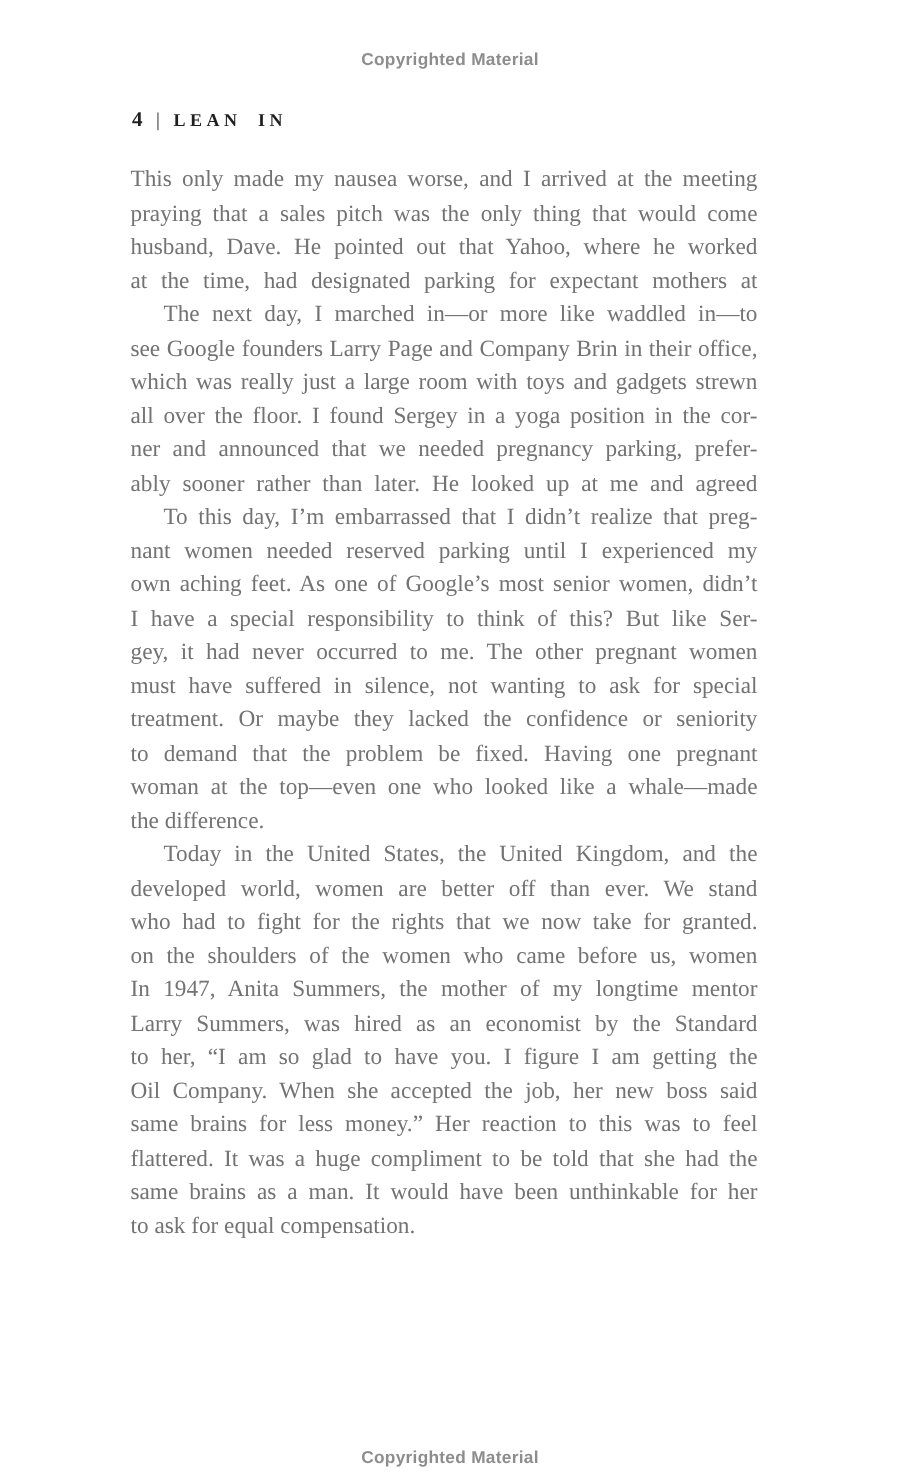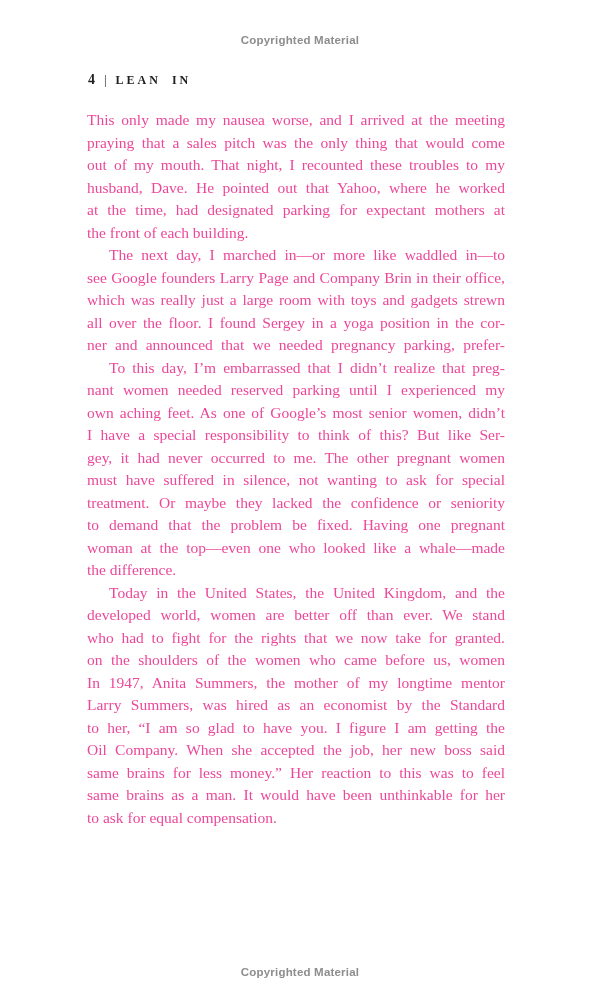--- a/index.html
+++ b/index.html
@@ -53,21 +53,21 @@
     letter-spacing: 3px;
     word-spacing: 5px;
   }
   .text-block {
     position: absolute;
     left: 87px;
     top: 90px;
     width: 418px;
     font-size: 15.5px;
     line-height: 22.5px;
-    color: #ec4899;
+    color: #737373;
   }
   .line {
     text-align: justify;
     text-align-last: justify;
   }
   .line.para-end {
     text-align-last: left;
   }
   .line.indent {
     text-indent: 22px;
@@ -82,47 +82,47 @@
 
   <div class="running-header">
     <span class="page-number">4</span>
     <span class="header-sep">|</span>
     <span class="book-title">LEAN IN</span>
   </div>
 
   <div class="text-block" id="text-block">
       <div class="line">This only made my nausea worse, and I arrived at the meeting</div>
       <div class="line">praying that a sales pitch was the only thing that would come</div>
-      <div class="line">out of my mouth. That night, I recounted these troubles to my</div>
       <div class="line">husband, Dave. He pointed out that Yahoo, where he worked</div>
       <div class="line">at the time, had designated parking for expectant mothers at</div>
-      <div class="line para-end">the front of each building.</div>
       <div class="line indent">The next day, I marched in—or more like waddled in—to</div>
       <div class="line">see Google founders Larry Page and Company Brin in their office,</div>
       <div class="line">which was really just a large room with toys and gadgets strewn</div>
       <div class="line">all over the floor. I found Sergey in a yoga position in the cor-</div>
       <div class="line">ner and announced that we needed pregnancy parking, prefer-</div>
+      <div class="line">ably sooner rather than later. He looked up at me and agreed</div>
       <div class="line indent">To this day, I’m embarrassed that I didn’t realize that preg-</div>
       <div class="line">nant women needed reserved parking until I experienced my</div>
       <div class="line">own aching feet. As one of Google’s most senior women, didn’t</div>
       <div class="line">I have a special responsibility to think of this? But like Ser-</div>
       <div class="line">gey, it had never occurred to me. The other pregnant women</div>
       <div class="line">must have suffered in silence, not wanting to ask for special</div>
       <div class="line">treatment. Or maybe they lacked the confidence or seniority</div>
       <div class="line">to demand that the problem be fixed. Having one pregnant</div>
       <div class="line">woman at the top—even one who looked like a whale—made</div>
       <div class="line para-end">the difference.</div>
       <div class="line indent">Today in the United States, the United Kingdom, and the</div>
       <div class="line">developed world, women are better off than ever. We stand</div>
       <div class="line">who had to fight for the rights that we now take for granted.</div>
       <div class="line">on the shoulders of the women who came before us, women</div>
       <div class="line">In 1947, Anita Summers, the mother of my longtime mentor</div>
       <div class="line">Larry Summers, was hired as an economist by the Standard</div>
       <div class="line">to her, “I am so glad to have you. I figure I am getting the</div>
       <div class="line">Oil Company. When she accepted the job, her new boss said</div>
       <div class="line">same brains for less money.” Her reaction to this was to feel</div>
+      <div class="line">flattered. It was a huge compliment to be told that she had the</div>
       <div class="line">same brains as a man. It would have been unthinkable for her</div>
       <div class="line para-end">to ask for equal compensation.</div>
     </div>
 
   <div class="copyright bottom">Copyrighted Material</div>
 
 </div>
 
 </body></html>

